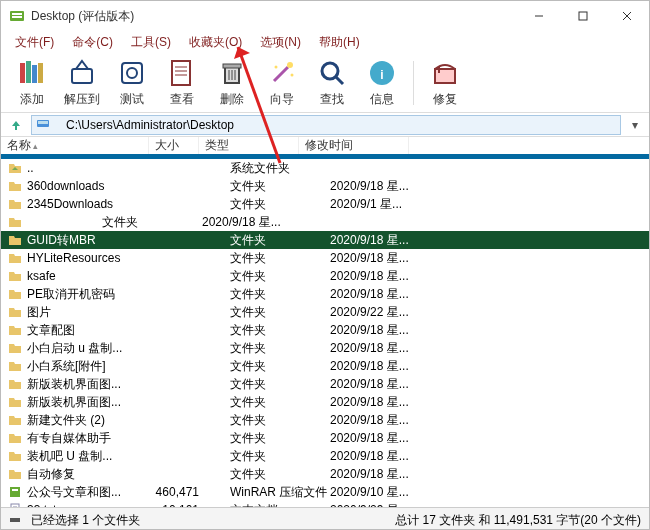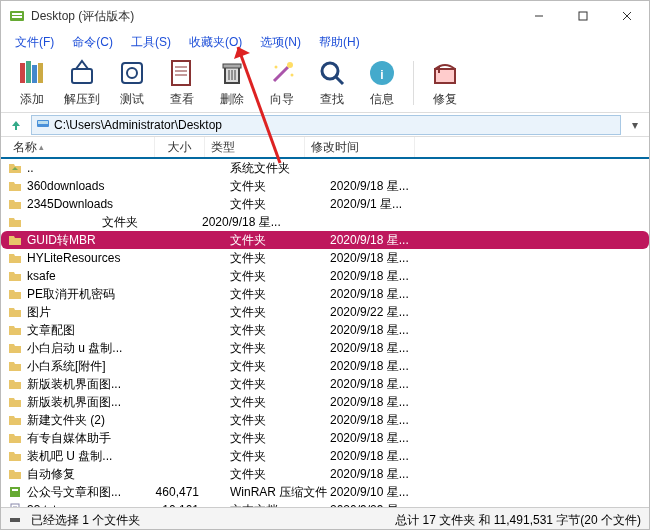--- a/index.html
+++ b/index.html
@@ -3,39 +3,39 @@
 <meta charset="utf-8">
 <style>
 * { margin: 0; padding: 0; box-sizing: border-box; font-family: "Microsoft YaHei", "Segoe UI", sans-serif; font-size: 12px; }
 body { width: 650px; height: 530px; background: #fff; border: 1px solid #bbb; display: flex; flex-direction: column; overflow: hidden; }
 .titlebar { height: 30px; background: #fff; display: flex; align-items: center; padding: 0 0 0 8px; }
 .titlebar .appicon { width: 16px; height: 16px; margin-right: 6px; }
 .titlebar .title { flex: 1; color: #333; }
 .winbtns { display: flex; }
 .winbtns div { width: 44px; height: 30px; display: flex; align-items: center; justify-content: center; color: #555; }
 .menubar { height: 22px; display: flex; align-items: center; padding: 0 6px; gap: 2px; }
-.menubar span { padding: 2px 8px; color: #1d4ed8; }
+.menubar span { padding: 2px 8px; color: #7f1d1d; }
 .toolbar { height: 60px; display: flex; align-items: center; padding: 2px 8px; gap: 4px; border-bottom: 1px solid #ddd; position: relative; }
 .tbtn { width: 46px; height: 56px; display: flex; flex-direction: column; align-items: center; justify-content: center; gap: 2px; }
 .tbtn .ticon { width: 32px; height: 32px; border-radius: 4px; display: flex; align-items: center; justify-content: center; }
 .tbtn .tlabel { font-size: 12px; color: #333; }
 .path { height: 24px; display: flex; align-items: center; padding: 0 6px; gap: 6px; border-bottom: 1px solid #ddd; }
 .path .up { width: 18px; height: 18px; display: flex; align-items: center; justify-content: center; }
-.path .pbox { flex: 1; background: #eaf3fb; border: 1px solid #a8c8e4; height: 20px; display: flex; align-items: center; padding: 0 4px; gap: 4px; }
+.path .pbox { flex: 1; background: #eaf3fb; border: 1px solid #a8c8e4; height: 20px; display: flex; align-items: center; padding: 0 4px; gap: 16px; }
 .path .drop { width: 16px; color: #555; text-align: center; }
-.headers { height: 22px; display: flex; align-items: center; border-bottom: 2px solid #0369a1; background: #fff; padding-left: 6px; }
+.headers { height: 22px; display: flex; align-items: center; border-bottom: 5px solid #0369a1; background: #fff; }
 .hcell { padding: 0 6px; color: #333; border-right: 1px solid #eee; height: 100%; display: flex; align-items: center; }
 .hc-name { width: 148px; }
-.hc-size { width: 50px; text-align: right; justify-content: center; }
+.hc-size { width: 50px; text-align: right; justify-content: flex-start; }
 .hc-type { width: 100px; text-align: center; }
 .hc-date { width: 110px; }
 .headers .chev { margin-left: 2px; color: #888; font-size: 9px; }
 .list { flex: 1; overflow-y: auto; overflow-x: hidden; }
 .row { height: 18px; display: flex; align-items: center; padding-left: 6px; }
-.row.sel { background: #be185d; color: #fff; border-radius: 6px; }
+.row.sel { background: #14532d; color: #fff; }
 .row .ic { width: 16px; height: 16px; margin-right: 4px; display: flex; align-items: center; justify-content: center; }
 .row .c-name { width: 128px; white-space: nowrap; overflow: hidden; text-overflow: ellipsis; }
 .row .c-size { width: 50px; text-align: right; padding-right: 6px; }
 .row .c-type { width: 100px; white-space: nowrap; overflow: hidden; margin-left: 25px; }
 .row .c-date { width: 110px; white-space: nowrap; overflow: hidden; }
 .status { height: 22px; border-top: 1px solid #ccc; background: #f4f4f4; display: flex; align-items: flex-end; padding: 0 8px; gap: 8px; }
 .status .sicon { width: 14px; }
 .status .s1 { flex: 1; }
 .arrow { position: absolute; left: 232px; top: 33px; pointer-events: none; }
 </style>

